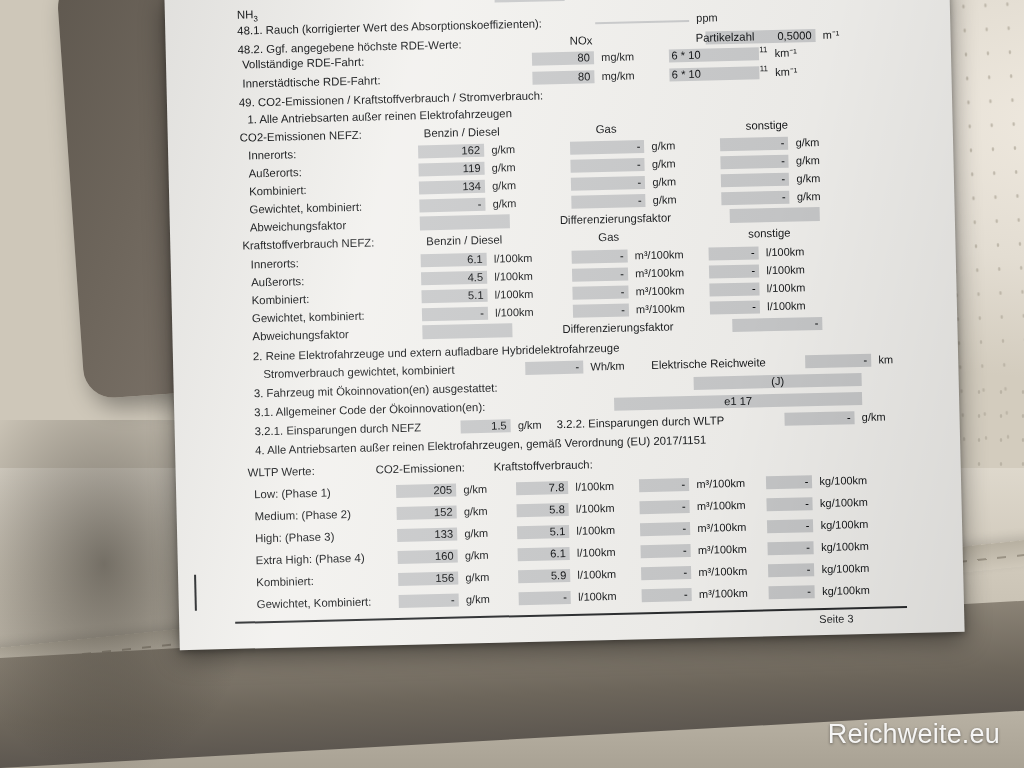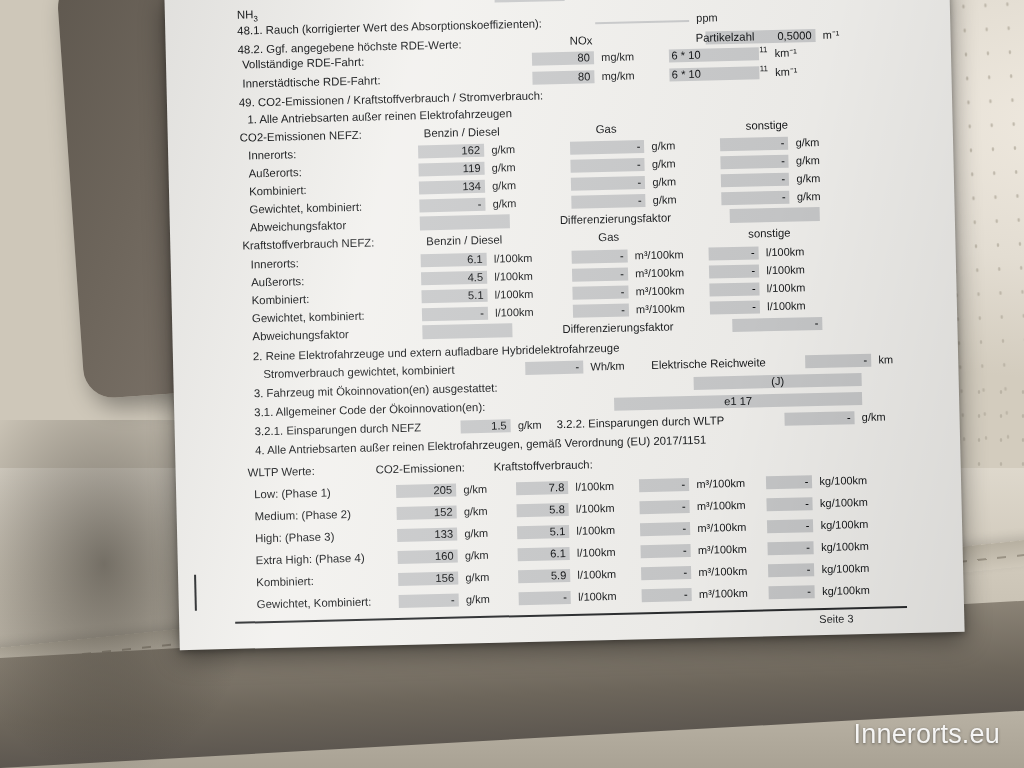--- a/index.html
+++ b/index.html
@@ -407,13 +407,13 @@
       <span class="fld" style="width:40px;margin-left:18px;">-</span>
       <span class="unit">kg/100km</span>
     </div>
 
     <div class="hr" style="left:56px;top:628px;width:672px;"></div>
     <div class="vline" style="left:16px;top:580px;height:36px;"></div>
     <div class="pagenum" style="left:640px;top:634px;">Seite 3</div>
   </div>
 </div>
 
-<div id="watermark">Innerorts.eu</div>
+<div id="watermark">Reichweite.eu</div>
 
 </body></html>

